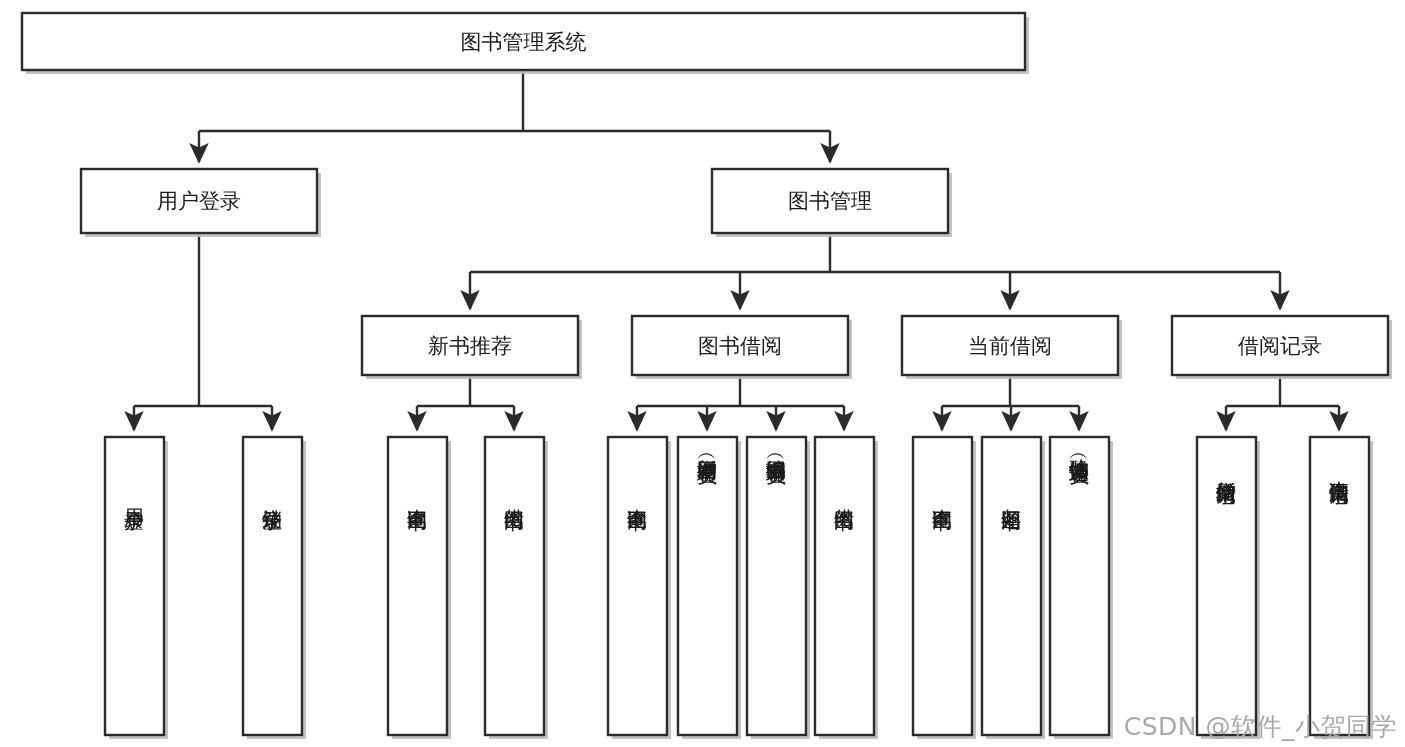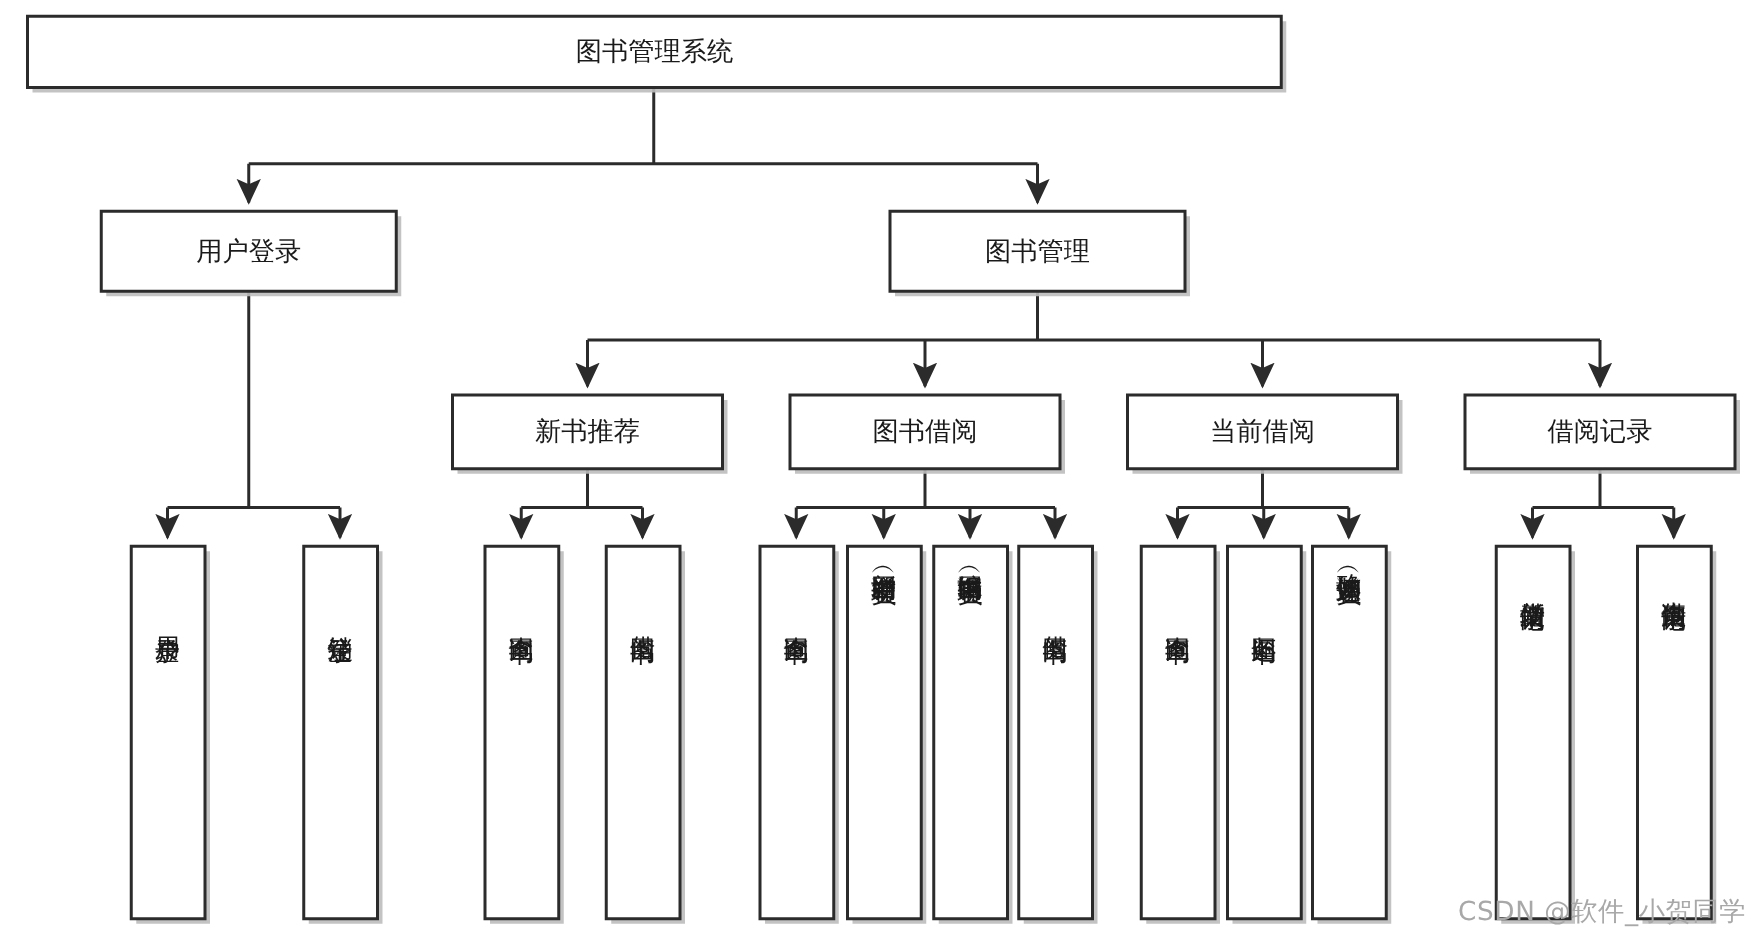--- a/index.html
+++ b/index.html
@@ -65,21 +65,21 @@
     text-orientation: upright;
     letter-spacing: 1px;
     white-space: nowrap;
     text-align: center;
   }
   .watermark {
     position: absolute;
     right: 8px;
     bottom: 4px;
     font-family: "DejaVu Sans", "Liberation Sans", sans-serif;
-    font-size: 21px;
+    font-size: 25px;
     color: #a8a8a8;
     letter-spacing: 0.5px;
     white-space: nowrap;
     user-select: none;
   }
 </style>
 </head>
 <body>
 
 <div id="canvas">

